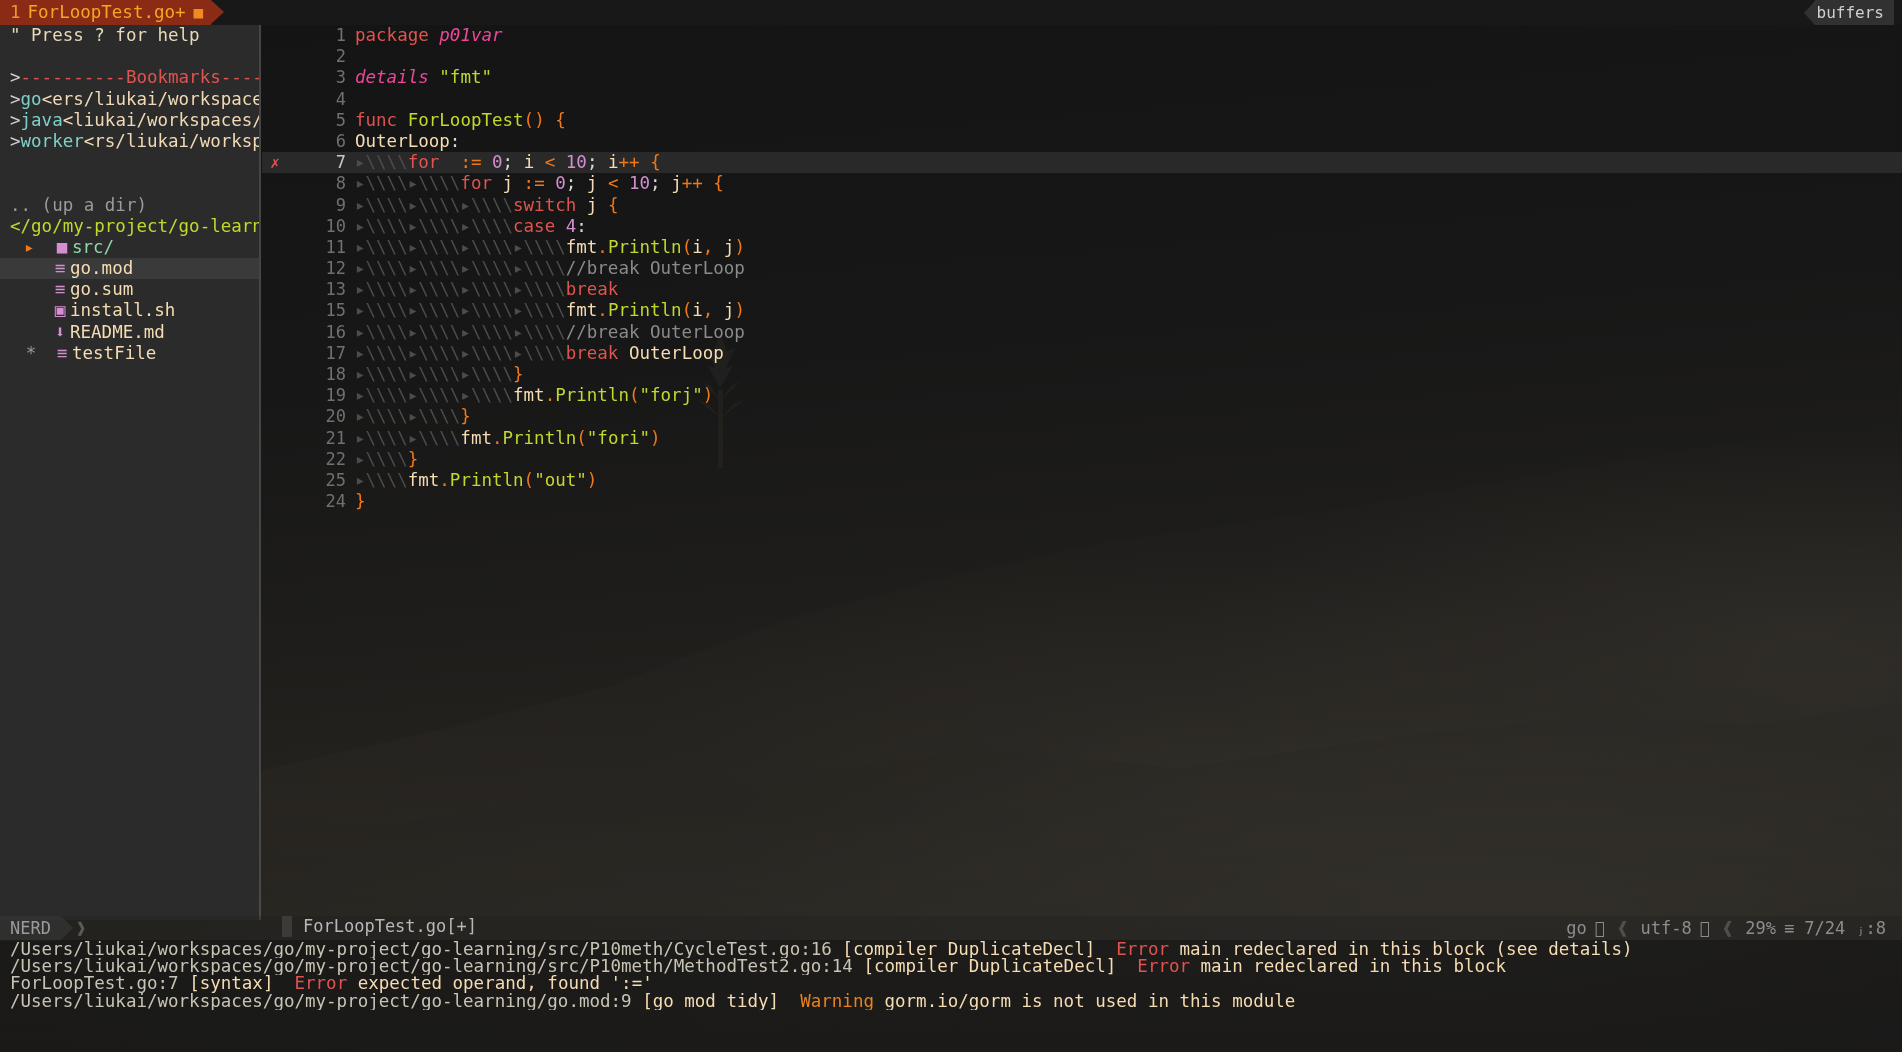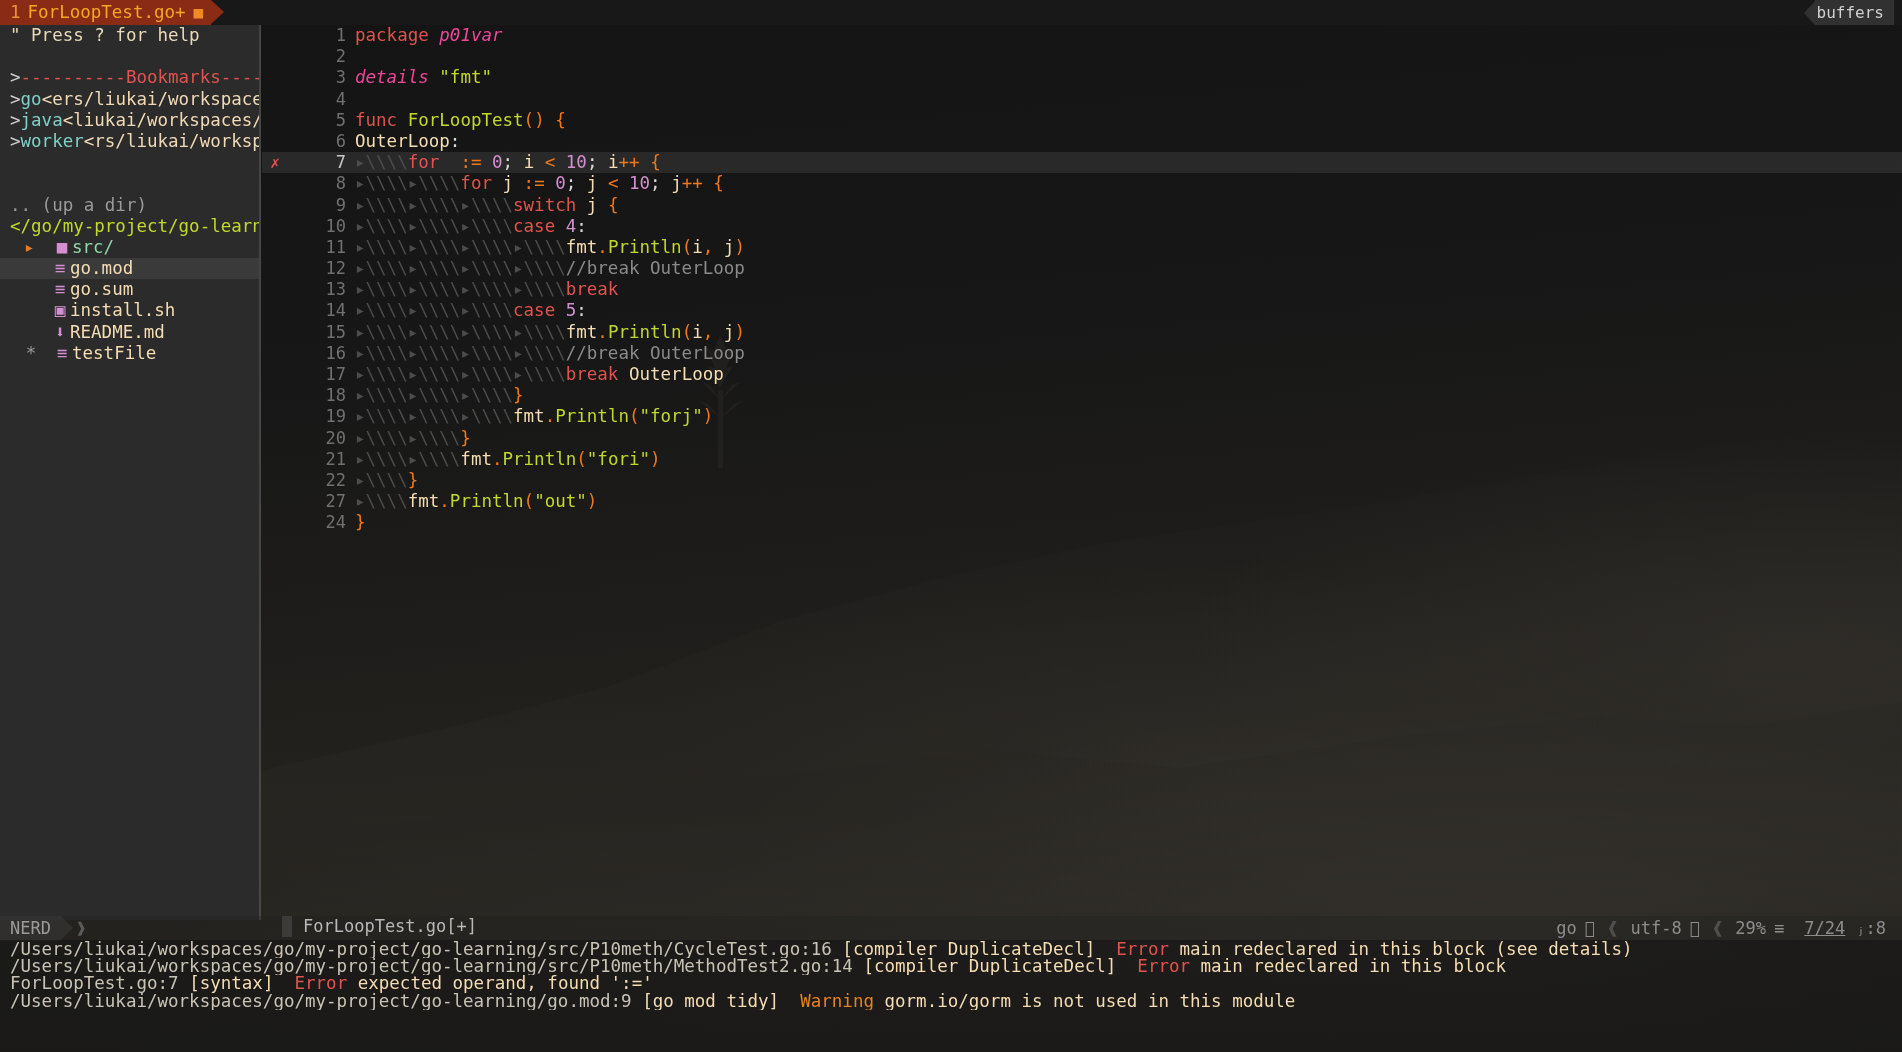--- a/index.html
+++ b/index.html
@@ -372,30 +372,29 @@
       <div class="code-line"><span class="sign-col"></span><span class="fold-col"></span><span class="line-no">4</span><span class="code-text"></span></div>
       <div class="code-line"><span class="sign-col"></span><span class="fold-col"></span><span class="line-no">5</span><span class="code-text"><span class="k-keyword">func</span><span class="k-plain"> </span><span class="k-func">ForLoopTest</span><span class="k-op">()</span><span class="k-plain"> </span><span class="k-op">{</span></span></div>
       <div class="code-line"><span class="sign-col"></span><span class="fold-col"></span><span class="line-no">6</span><span class="code-text"><span class="k-label">OuterLoop</span><span class="k-plain">:</span></span></div>
       <div class="code-line line-hl"><span class="sign-col">✗</span><span class="fold-col"></span><span class="line-no cur">7</span><span class="code-text"><span class="indent-guide">▸\\\\</span><span class="k-keyword">for</span><span class="k-plain">  </span><span class="k-op">:=</span><span class="k-plain"> </span><span class="k-num">0</span><span class="k-plain">;</span><span class="k-ident"> i </span><span class="k-op">&lt;</span><span class="k-plain"> </span><span class="k-num">10</span><span class="k-plain">;</span><span class="k-ident"> i</span><span class="k-op">++</span><span class="k-plain"> </span><span class="k-op">{</span></span></div>
       <div class="code-line"><span class="sign-col"></span><span class="fold-col"></span><span class="line-no">8</span><span class="code-text"><span class="indent-guide">▸\\\\▸\\\\</span><span class="k-keyword">for</span><span class="k-plain"> </span><span class="k-ident">j </span><span class="k-op">:=</span><span class="k-plain"> </span><span class="k-num">0</span><span class="k-plain">;</span><span class="k-ident"> j </span><span class="k-op">&lt;</span><span class="k-plain"> </span><span class="k-num">10</span><span class="k-plain">;</span><span class="k-ident"> j</span><span class="k-op">++</span><span class="k-plain"> </span><span class="k-op">{</span></span></div>
       <div class="code-line"><span class="sign-col"></span><span class="fold-col"></span><span class="line-no">9</span><span class="code-text"><span class="indent-guide">▸\\\\▸\\\\▸\\\\</span><span class="k-keyword">switch</span><span class="k-plain"> </span><span class="k-ident">j</span><span class="k-plain"> </span><span class="k-op">{</span></span></div>
       <div class="code-line"><span class="sign-col"></span><span class="fold-col"></span><span class="line-no">10</span><span class="code-text"><span class="indent-guide">▸\\\\▸\\\\▸\\\\</span><span class="k-keyword">case</span><span class="k-plain"> </span><span class="k-num">4</span><span class="k-plain">:</span></span></div>
       <div class="code-line"><span class="sign-col"></span><span class="fold-col"></span><span class="line-no">11</span><span class="code-text"><span class="indent-guide">▸\\\\▸\\\\▸\\\\▸\\\\</span><span class="k-ident">fmt</span><span class="k-op">.</span><span class="k-func">Println</span><span class="k-op">(</span><span class="k-ident">i</span><span class="k-op">,</span><span class="k-plain"> </span><span class="k-ident">j</span><span class="k-op">)</span></span></div>
       <div class="code-line"><span class="sign-col"></span><span class="fold-col"></span><span class="line-no">12</span><span class="code-text"><span class="indent-guide">▸\\\\▸\\\\▸\\\\▸\\\\</span><span class="k-comment">//break OuterLoop</span></span></div>
       <div class="code-line"><span class="sign-col"></span><span class="fold-col"></span><span class="line-no">13</span><span class="code-text"><span class="indent-guide">▸\\\\▸\\\\▸\\\\▸\\\\</span><span class="k-keyword">break</span></span></div>
-      <div class="code-line"><span class="sign-col"></span><span class="fold-col"></span><span class="line-no">14</span><span class="code-text"><span class="indent-guide">▸\\\\▸\\\\▸\\\\</span><span class="k-keyword">case</span><span class="k-plain"> </span><span class="k-num">5</span><span class="k-plain">:</span></span></div>
       <div class="code-line"><span class="sign-col"></span><span class="fold-col"></span><span class="line-no">15</span><span class="code-text"><span class="indent-guide">▸\\\\▸\\\\▸\\\\▸\\\\</span><span class="k-ident">fmt</span><span class="k-op">.</span><span class="k-func">Println</span><span class="k-op">(</span><span class="k-ident">i</span><span class="k-op">,</span><span class="k-plain"> </span><span class="k-ident">j</span><span class="k-op">)</span></span></div>
       <div class="code-line"><span class="sign-col"></span><span class="fold-col"></span><span class="line-no">16</span><span class="code-text"><span class="indent-guide">▸\\\\▸\\\\▸\\\\▸\\\\</span><span class="k-comment">//break OuterLoop</span></span></div>
       <div class="code-line"><span class="sign-col"></span><span class="fold-col"></span><span class="line-no">17</span><span class="code-text"><span class="indent-guide">▸\\\\▸\\\\▸\\\\▸\\\\</span><span class="k-keyword">break</span><span class="k-plain"> </span><span class="k-ident">OuterLoop</span></span></div>
       <div class="code-line"><span class="sign-col"></span><span class="fold-col"></span><span class="line-no">18</span><span class="code-text"><span class="indent-guide">▸\\\\▸\\\\▸\\\\</span><span class="k-op">}</span></span></div>
       <div class="code-line"><span class="sign-col"></span><span class="fold-col"></span><span class="line-no">19</span><span class="code-text"><span class="indent-guide">▸\\\\▸\\\\▸\\\\</span><span class="k-ident">fmt</span><span class="k-op">.</span><span class="k-func">Println</span><span class="k-op">(</span><span class="k-str">"forj"</span><span class="k-op">)</span></span></div>
       <div class="code-line"><span class="sign-col"></span><span class="fold-col"></span><span class="line-no">20</span><span class="code-text"><span class="indent-guide">▸\\\\▸\\\\</span><span class="k-op">}</span></span></div>
       <div class="code-line"><span class="sign-col"></span><span class="fold-col"></span><span class="line-no">21</span><span class="code-text"><span class="indent-guide">▸\\\\▸\\\\</span><span class="k-ident">fmt</span><span class="k-op">.</span><span class="k-func">Println</span><span class="k-op">(</span><span class="k-str">"fori"</span><span class="k-op">)</span></span></div>
       <div class="code-line"><span class="sign-col"></span><span class="fold-col"></span><span class="line-no">22</span><span class="code-text"><span class="indent-guide">▸\\\\</span><span class="k-op">}</span></span></div>
-      <div class="code-line"><span class="sign-col"></span><span class="fold-col"></span><span class="line-no">27</span><span class="code-text"><span class="indent-guide">▸\\\\</span><span class="k-ident">fmt</span><span class="k-op">.</span><span class="k-func">Println</span><span class="k-op">(</span><span class="k-str">"out"</span><span class="k-op">)</span></span></div>
+      <div class="code-line"><span class="sign-col"></span><span class="fold-col"></span><span class="line-no">25</span><span class="code-text"><span class="indent-guide">▸\\\\</span><span class="k-ident">fmt</span><span class="k-op">.</span><span class="k-func">Println</span><span class="k-op">(</span><span class="k-str">"out"</span><span class="k-op">)</span></span></div>
       <div class="code-line"><span class="sign-col"></span><span class="fold-col"></span><span class="line-no">24</span><span class="code-text"><span class="k-op">}</span></span></div>
     </div>
 
   <div id="statusline">
     <div class="sl-nerd">NERD</div>
     <div class="sl-sep-r"></div>
     <div class="sl-sep-r2">❱</div>
     <div class="sl-mid" style="margin-left:auto; position:absolute; left:274px;">
       <span class="sl-filebadge"></span>
       <span>ForLoopTest.go[+]</span>
@@ -407,21 +406,21 @@
       </span>
       <span class="sl-chev">❰</span>
       <span class="sl-chunk">
         <span>utf-8</span>
         <span style="margin-left:8px;"></span>
       </span>
       <span class="sl-chev">❰</span>
       <span class="sl-chunk">
         <span>29%</span>
         <span style="margin-left:8px;">≡</span>
-        <span style="margin-left:20px;text-decoration:underline;">7/24</span>
+        <span style="margin-left:10px;">7/24</span>
         <span style="margin-left:10px;">ⱼ</span>
         <span>:8</span>
       </span>
     </div>
   </div>
 
   <div id="quickfix">
       <div class="qf-line"><span class="qf-path">/Users/liukai/workspaces/go/my-project/go-learning/src/P10meth/CycleTest.go:16 </span><span class="qf-tag">[compiler DuplicateDecl]  </span><span class="qf-error">Error </span><span class="qf-msg">main redeclared in this block (see details)</span></div>
       <div class="qf-line"><span class="qf-path">/Users/liukai/workspaces/go/my-project/go-learning/src/P10meth/MethodTest2.go:14 </span><span class="qf-tag">[compiler DuplicateDecl]  </span><span class="qf-error">Error </span><span class="qf-msg">main redeclared in this block</span></div>
       <div class="qf-line"><span class="qf-path">ForLoopTest.go:7 </span><span class="qf-tag">[syntax]  </span><span class="qf-error">Error </span><span class="qf-msg">expected operand, found ':='</span></div>

